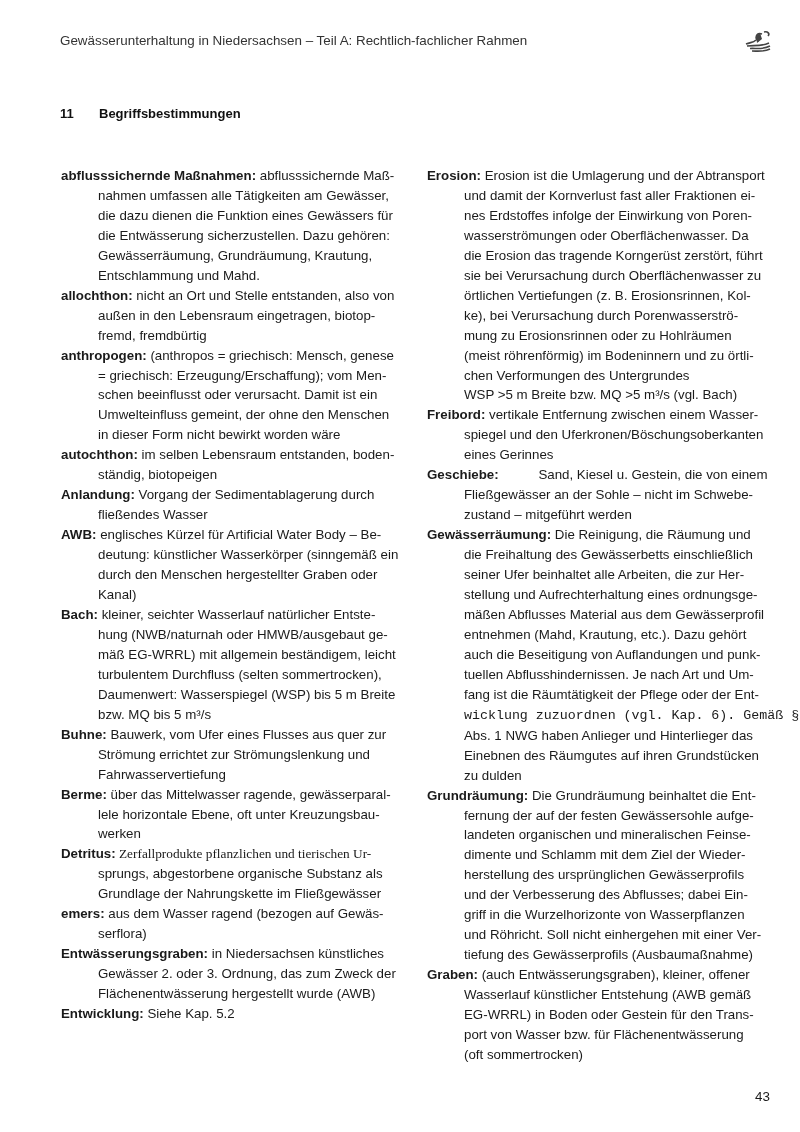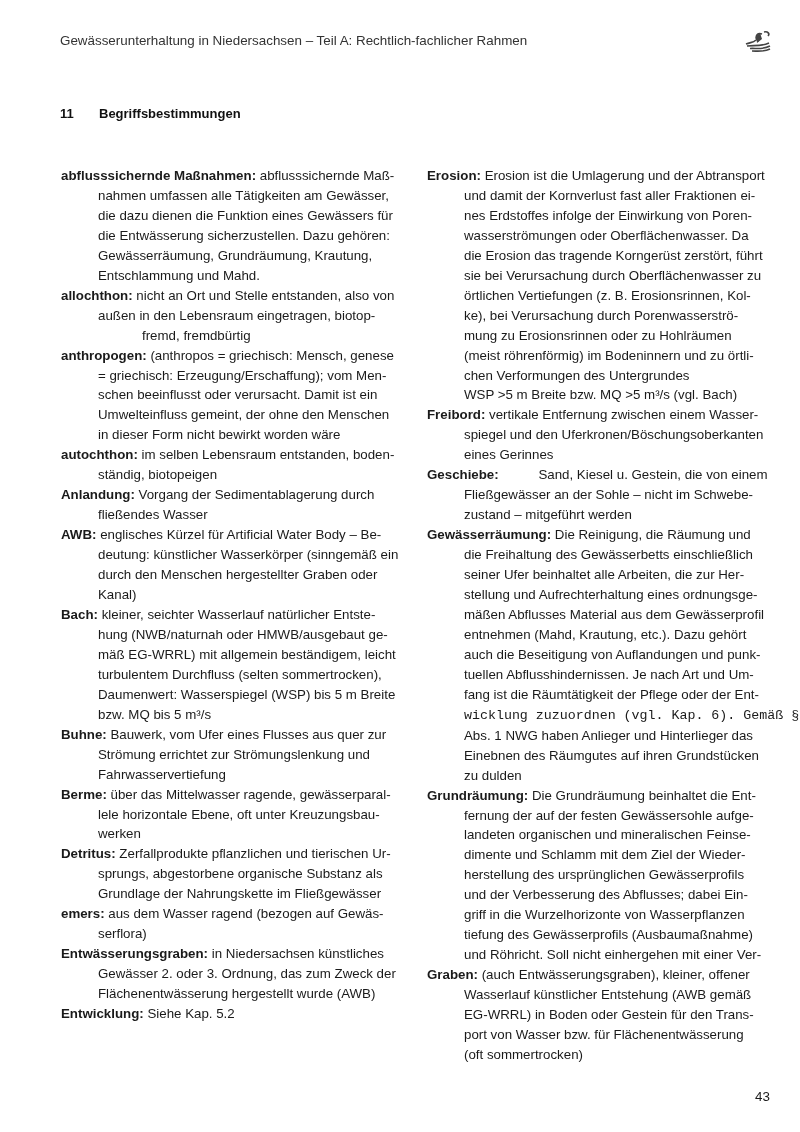--- a/index.html
+++ b/index.html
@@ -43,21 +43,21 @@
       <span class="line first"><span class="term">abflusssichernde Maßnahmen:</span><span style="white-space: pre;"> abflusssichernde Maß-</span></span>
       <span class="line"><span style="white-space: pre;">nahmen umfassen alle Tätigkeiten am Gewässer,</span></span>
       <span class="line"><span style="white-space: pre;">die dazu dienen die Funktion eines Gewässers für</span></span>
       <span class="line"><span style="white-space: pre;">die Entwässerung sicherzustellen. Dazu gehören:</span></span>
       <span class="line"><span style="white-space: pre;">Gewässerräumung, Grundräumung, Krautung,</span></span>
       <span class="line"><span style="white-space: pre;">Entschlammung und Mahd.</span></span>
     </div>
     <div class="entry">
       <span class="line first"><span class="term">allochthon:</span><span style="white-space: pre;"> nicht an Ort und Stelle entstanden, also von</span></span>
       <span class="line"><span style="white-space: pre;">außen in den Lebensraum eingetragen, biotop-</span></span>
-      <span class="line"><span style="white-space: pre; margin-left: 44px;">fremd, fremdbürtig</span></span>
+      <span class="line"><span style="white-space: pre;">fremd, fremdbürtig</span></span>
     </div>
     <div class="entry">
       <span class="line first"><span class="term">anthropogen:</span><span style="white-space: pre;"> (anthropos = griechisch: Mensch, genese</span></span>
       <span class="line"><span style="white-space: pre;">= griechisch: Erzeugung/Erschaffung); vom Men-</span></span>
       <span class="line"><span style="white-space: pre;">schen beeinflusst oder verursacht. Damit ist ein</span></span>
       <span class="line"><span style="white-space: pre;">Umwelteinfluss gemeint, der ohne den Menschen</span></span>
       <span class="line"><span style="white-space: pre;">in dieser Form nicht bewirkt worden wäre</span></span>
     </div>
     <div class="entry">
       <span class="line first"><span class="term">autochthon:</span><span style="white-space: pre;"> im selben Lebensraum entstanden, boden-</span></span>
@@ -85,21 +85,21 @@
       <span class="line first"><span class="term">Buhne:</span><span style="white-space: pre;"> Bauwerk, vom Ufer eines Flusses aus quer zur</span></span>
       <span class="line"><span style="white-space: pre;">Strömung errichtet zur Strömungslenkung und</span></span>
       <span class="line"><span style="white-space: pre;">Fahrwasservertiefung</span></span>
     </div>
     <div class="entry">
       <span class="line first"><span class="term">Berme:</span><span style="white-space: pre;"> über das Mittelwasser ragende, gewässerparal-</span></span>
       <span class="line"><span style="white-space: pre;">lele horizontale Ebene, oft unter Kreuzungsbau-</span></span>
       <span class="line"><span style="white-space: pre;">werken</span></span>
     </div>
     <div class="entry">
-      <span class="line first"><span class="term">Detritus:</span><span style="white-space: pre;"> Zerfallprodukte pflanzlichen und tierischen Ur-</span></span>
+      <span class="line first"><span class="term">Detritus:</span><span style="white-space: pre; font-family: Liberation Serif, serif;"> Zerfallprodukte pflanzlichen und tierischen Ur-</span></span>
       <span class="line"><span style="white-space: pre;">sprungs, abgestorbene organische Substanz als</span></span>
       <span class="line"><span style="white-space: pre;">Grundlage der Nahrungskette im Fließgewässer</span></span>
     </div>
     <div class="entry">
       <span class="line first"><span class="term">emers:</span><span style="white-space: pre;"> aus dem Wasser ragend (bezogen auf Gewäs-</span></span>
       <span class="line"><span style="white-space: pre;">serflora)</span></span>
     </div>
     <div class="entry">
       <span class="line first"><span class="term">Entwässerungsgraben:</span><span style="white-space: pre;"> in Niedersachsen künstliches</span></span>
       <span class="line"><span style="white-space: pre;">Gewässer 2. oder 3. Ordnung, das zum Zweck der</span></span>
@@ -152,22 +152,22 @@
       <span class="line"><span style="white-space: pre;">zu dulden</span></span>
     </div>
     <div class="entry">
       <span class="line first"><span class="term">Grundräumung:</span><span style="white-space: pre;"> Die Grundräumung beinhaltet die Ent-</span></span>
       <span class="line"><span style="white-space: pre;">fernung der auf der festen Gewässersohle aufge-</span></span>
       <span class="line"><span style="white-space: pre;">landeten organischen und mineralischen Feinse-</span></span>
       <span class="line"><span style="white-space: pre;">dimente und Schlamm mit dem Ziel der Wieder-</span></span>
       <span class="line"><span style="white-space: pre;">herstellung des ursprünglichen Gewässerprofils</span></span>
       <span class="line"><span style="white-space: pre;">und der Verbesserung des Abflusses; dabei Ein-</span></span>
       <span class="line"><span style="white-space: pre;">griff in die Wurzelhorizonte von Wasserpflanzen</span></span>
+      <span class="line"><span style="white-space: pre;">und Röhricht. Soll nicht einhergehen mit einer Ver-</span></span>
       <span class="line"><span style="white-space: pre;">tiefung des Gewässerprofils (Ausbaumaßnahme)</span></span>
-      <span class="line"><span style="white-space: pre;">und Röhricht. Soll nicht einhergehen mit einer Ver-</span></span>
     </div>
     <div class="entry">
       <span class="line first"><span class="term">Graben:</span><span style="white-space: pre;"> (auch Entwässerungsgraben), kleiner, offener</span></span>
       <span class="line"><span style="white-space: pre;">Wasserlauf künstlicher Entstehung (AWB gemäß</span></span>
       <span class="line"><span style="white-space: pre;">EG-WRRL) in Boden oder Gestein für den Trans-</span></span>
       <span class="line"><span style="white-space: pre;">port von Wasser bzw. für Flächenentwässerung</span></span>
       <span class="line"><span style="white-space: pre;">(oft sommertrocken)</span></span>
     </div>
   </div>
 

